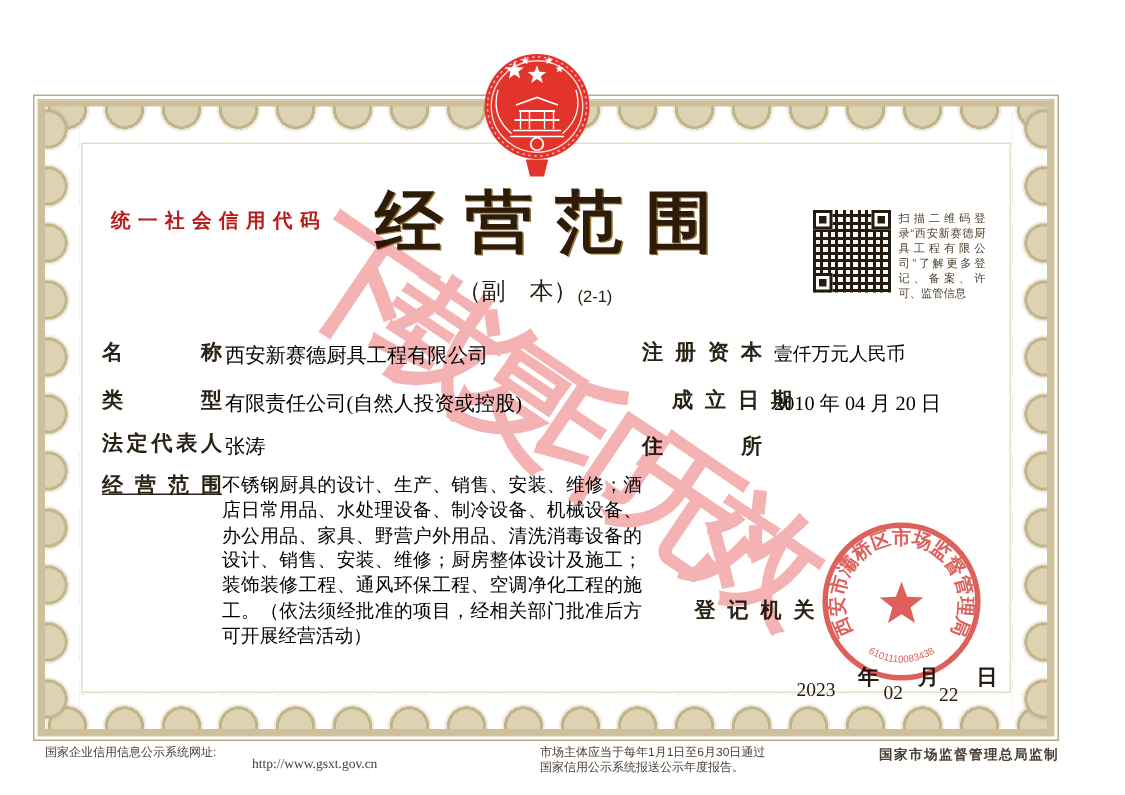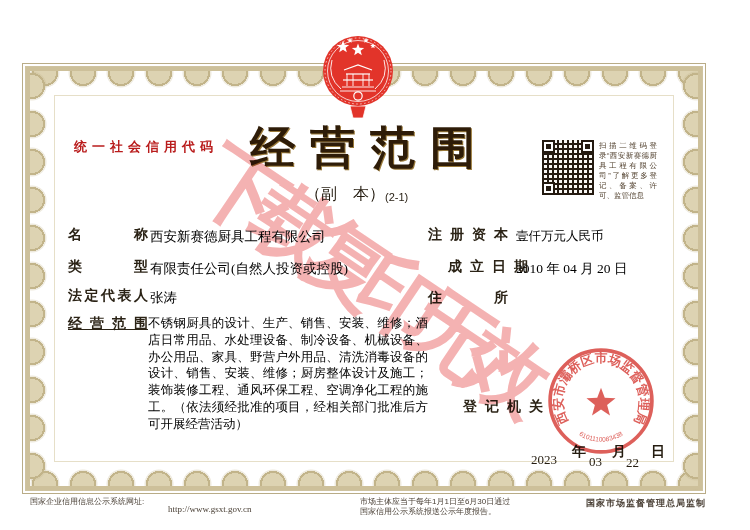--- a/index.html
+++ b/index.html
@@ -140,21 +140,21 @@
 
   <div class="abs flabel" style="left:432px;top:258px;margin-left:16px;">成立日期</div>
   <div class="abs fvalue" style="left:516px;top:260px;">2010 年 04 月 20 日</div>
 
   <div class="abs flabel" style="left:428px;top:289px;">住所</div>
 
   <div class="abs flabel" style="left:463px;top:398px;">登记机关</div>
 
   <div class="abs dnum" style="left:531px;top:452px;">2023</div>
   <div class="abs dtxt" style="left:572px;top:443px;">年</div>
-  <div class="abs dnum" style="left:589px;top:454px;">03</div>
+  <div class="abs dnum" style="left:589px;top:454px;">02</div>
   <div class="abs dtxt" style="left:612px;top:443px;">月</div>
   <div class="abs dnum" style="left:626px;top:455px;">22</div>
   <div class="abs dtxt" style="left:651px;top:443px;">日</div>
 
   <svg class="abs seal" width="112" height="112" viewBox="0 0 110 110">
     <defs>
       <path id="sealArc" d="M 28.1 81.9 A 38 38 0 1 1 81.9 81.9" fill="none"></path>
       <path id="numArc" d="M 20.4 75 A 40 40 0 0 0 89.6 75" fill="none"></path>
     </defs>
     <circle cx="55" cy="55" r="50" fill="none" stroke="#d94a44" stroke-width="3.6"></circle>

